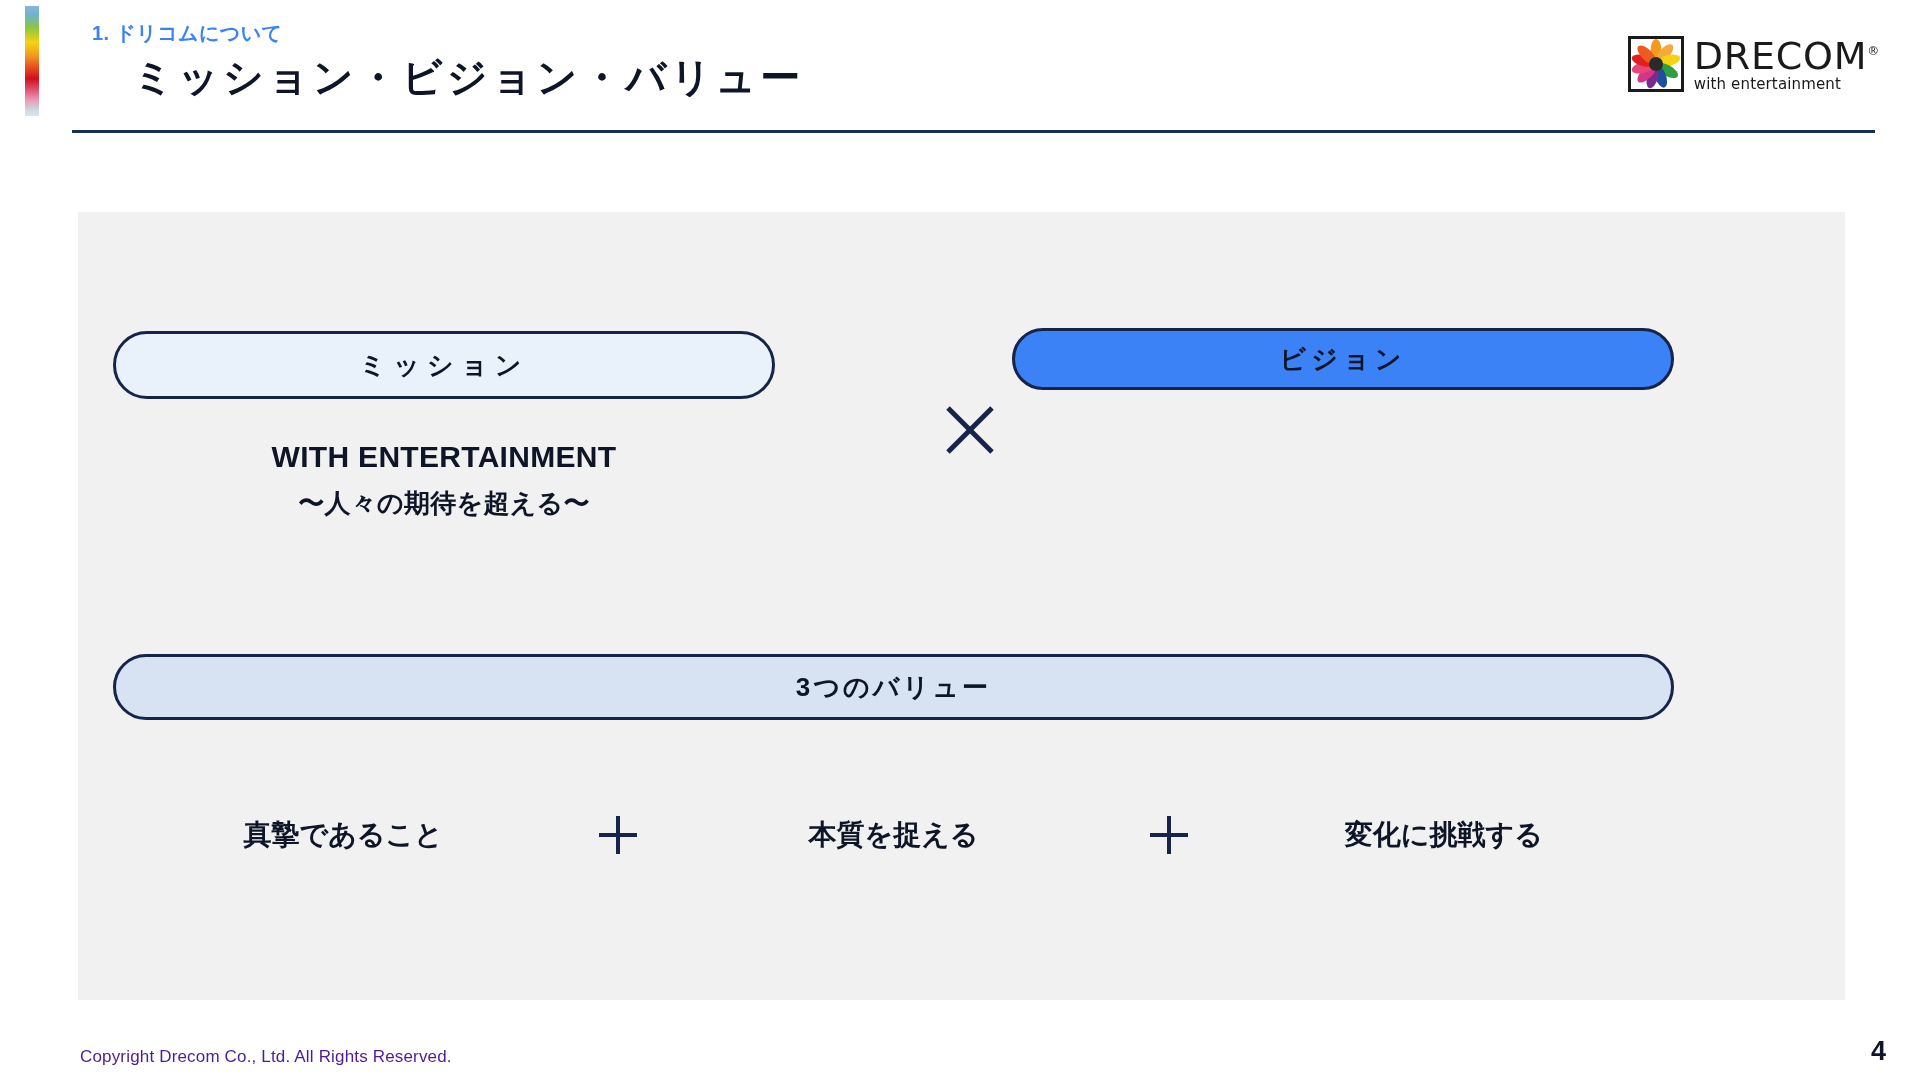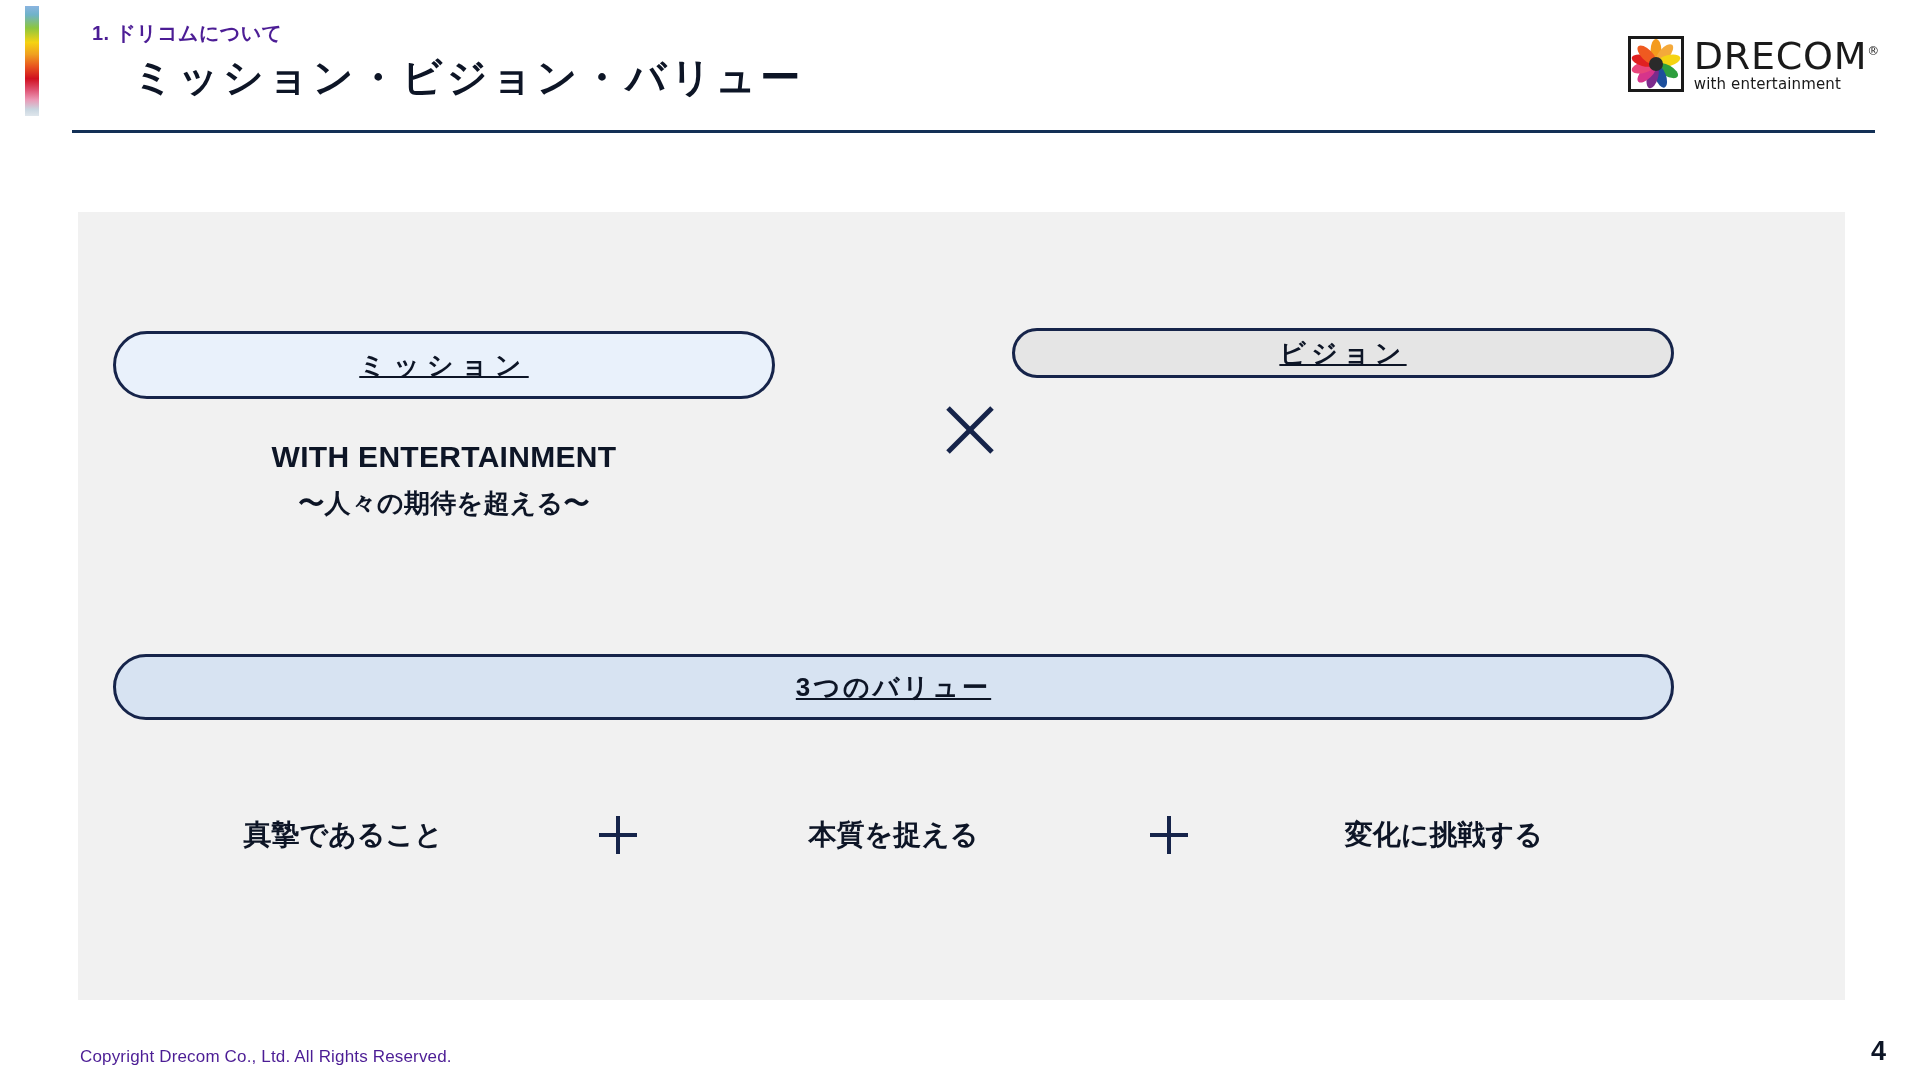--- a/index.html
+++ b/index.html
@@ -22,21 +22,21 @@
       #f0a020 44%,
       #e8541f 55%,
       #d01020 66%,
       #e05878 77%,
       #eb97b4 85%,
       #c9d6e0 94%,
       #dfe6ec 100%);
   }
   .eyebrow{
     position:absolute; left:92px; top:20px;
-    font-size:20px; font-weight:700; color:#4c1d95;
+    font-size:20px; font-weight:700; color:#3b82f6;
     letter-spacing:.02em;
   }
   .slide-title{
     position:absolute; left:92px; top:50px;
     font-size:40px; font-weight:700; color:#0d1526;
     letter-spacing:.10em; white-space:nowrap;margin-left:41px;
   }
   .title-rule{
     position:absolute; left:72px; top:130px; width:1803px; height:3px;
     background:#133056;
@@ -66,30 +66,29 @@
     background:#f1f1f1;
   }
 
   
   .pill{
     position:absolute;
     border:3px solid #16244a;
     border-radius:999px;
     display:flex; align-items:center; justify-content:center;
     color:#0d1526;
-    text-decoration:underline;
   }
   .pill-mission{
     left:113px; top:331px; width:662px; height:68px;
     background:#e9f1fb;
     font-size:26px; font-weight:700; letter-spacing:.28em;
   }
   .pill-vision{
-    left:1012px; top:328px; width:662px; height:50px;
-    background:#e5e5e5;
+    left:1012px; top:328px; width:662px; height:62px;
+    background:#3b82f6;
     font-size:26px; font-weight:700; letter-spacing:.20em;
   }
   .pill-values{
     left:113px; top:654px; width:1561px; height:66px;
     background:#d7e3f2;
     font-size:26px; font-weight:700; letter-spacing:.12em;
   }
 
   
   .mission-text{

